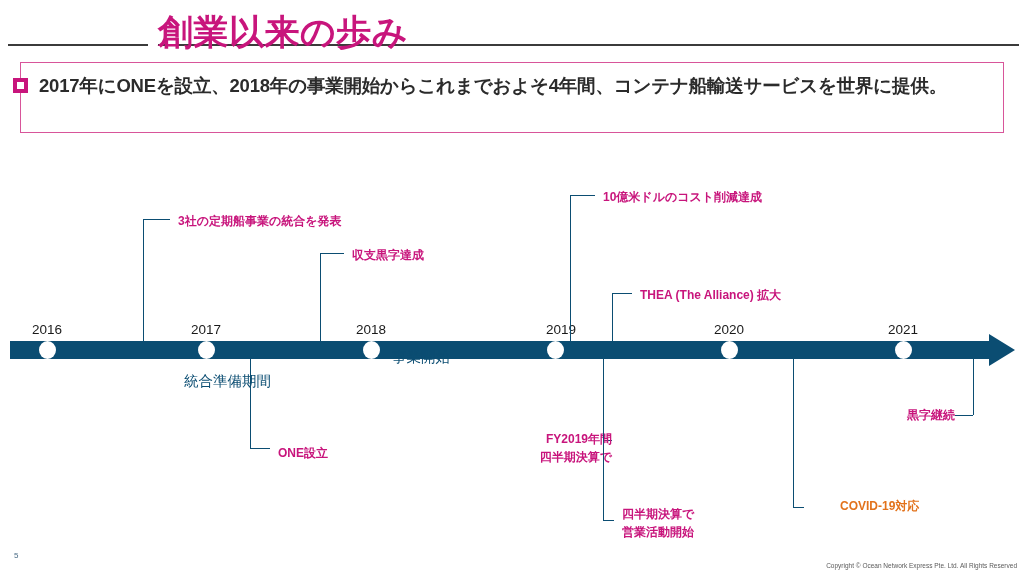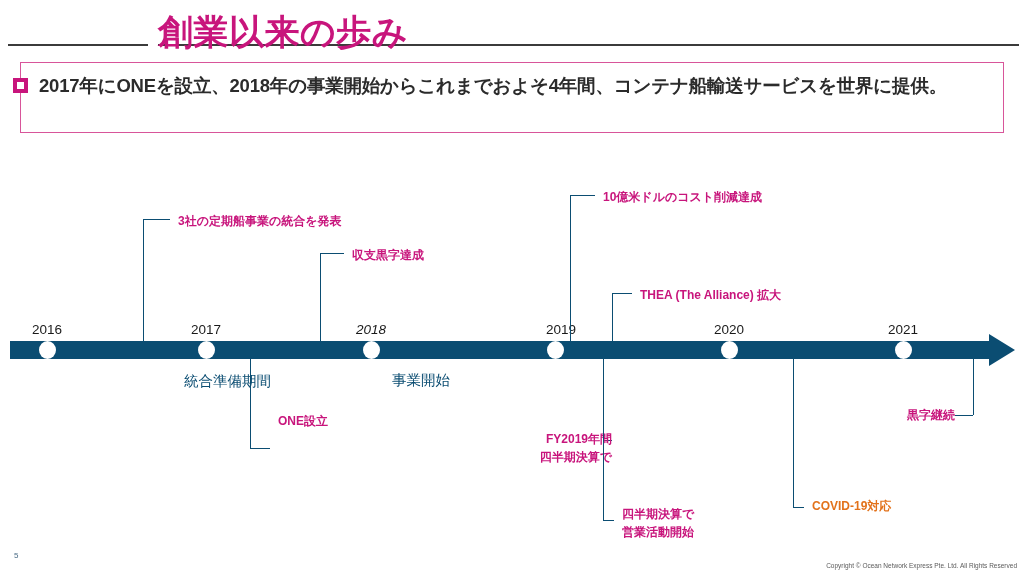--- a/index.html
+++ b/index.html
@@ -192,59 +192,59 @@
 
   <div class="tl-bar"></div>
   <div class="tl-arrow"></div>
 
   <div id="timeline-layer">
       <div class="tl-node" style="left: 47px;"></div>
       <div class="tl-year" style="left: 47px;">2016</div>
       <div class="tl-node" style="left: 206px;"></div>
       <div class="tl-year" style="left: 206px;">2017</div>
       <div class="tl-node" style="left: 371px;"></div>
-      <div class="tl-year" style="left: 371px; font-style: italic;">2018</div>
+      <div class="tl-year" style="left: 371px;">2018</div>
       <div class="tl-node" style="left: 555px;"></div>
       <div class="tl-year" style="left: 555px; margin-left: 6px;">2019</div>
       <div class="tl-node" style="left: 729px;"></div>
       <div class="tl-year" style="left: 729px;">2020</div>
       <div class="tl-node" style="left: 903px;"></div>
       <div class="tl-year" style="left: 903px;">2021</div>
       <div class="lbl teal" style="left: 184px; top: 372px;">統合準備期間</div>
-      <div class="lbl teal" style="left: 392px; top: 371px;">事業開始</div>
+      <div class="lbl teal" style="left: 392px; top: 348px;">事業開始</div>
       <div class="conn-v" style="left: 143px; top: 219px; height: 122px;"></div>
       <div class="conn-h" style="left: 143px; top: 219px; width: 27px;"></div>
       <div class="lbl" style="left: 178px; top: 212px;">3社の定期船事業の統合を発表</div>
       <div class="conn-v" style="left: 320px; top: 253px; height: 88px;"></div>
       <div class="conn-h" style="left: 320px; top: 253px; width: 24px;"></div>
       <div class="lbl" style="left: 352px; top: 246px;">収支黒字達成</div>
       <div class="conn-v" style="left: 570px; top: 195px; height: 146px;"></div>
       <div class="conn-h" style="left: 570px; top: 195px; width: 25px;"></div>
       <div class="lbl" style="left: 603px; top: 188px;">10億米ドルのコスト削減達成</div>
       <div class="conn-v" style="left: 612px; top: 293px; height: 48px;"></div>
       <div class="conn-h" style="left: 612px; top: 293px; width: 20px;"></div>
       <div class="lbl" style="left: 640px; top: 286px;">THEA (The Alliance) 拡大</div>
       <div class="conn-v" style="left: 250px; top: 359px; height: 89px;"></div>
       <div class="conn-h" style="top: 448px; left: 250px; width: 20px;"></div>
-      <div class="lbl" style="top: 412px; left: 278px;">ONE設立</div>
+      <div class="lbl" style="top: 444px; left: 278px;">ONE設立</div>
       <div class="conn-v" style="left: 603px; top: 359px; height: 81px;"></div>
       <div class="conn-h" style="top: 440px; left: 603px; width: 9px;"></div>
       <div class="lbl" style="top: 430px; left: 612px; transform: translateX(-100%); text-align: right;">
         <div>FY2019年間</div>
         <div>四半期決算で</div>
       </div>
       <div class="conn-v" style="left: 603px; top: 359px; height: 161px;"></div>
       <div class="conn-h" style="top: 520px; left: 603px; width: 11px;"></div>
       <div class="lbl" style="top: 505px; left: 622px;">
         <div>四半期決算で</div>
         <div>営業活動開始</div>
       </div>
       <div class="conn-v" style="left: 793px; top: 359px; height: 148px;"></div>
       <div class="conn-h" style="top: 507px; left: 793px; width: 11px;"></div>
-      <div class="lbl orange" style="top: 497px; left: 812px;">COVID-19対応</div>
+      <div class="lbl orange" style="top: 497px; left: 840px;">COVID-19対応</div>
       <div class="conn-v" style="left: 973px; top: 359px; height: 56px;"></div>
       <div class="conn-h" style="top: 415px; left: 955px; width: 18px;"></div>
       <div class="lbl" style="top: 406px; left: 955px; transform: translateX(-100%); text-align: center;">黒字継続</div>
     </div>
 
   <div class="page-num">5</div>
   <div class="copyright">Copyright © Ocean Network Express Pte. Ltd. All Rights Reserved</div>
 
 </div>
 

